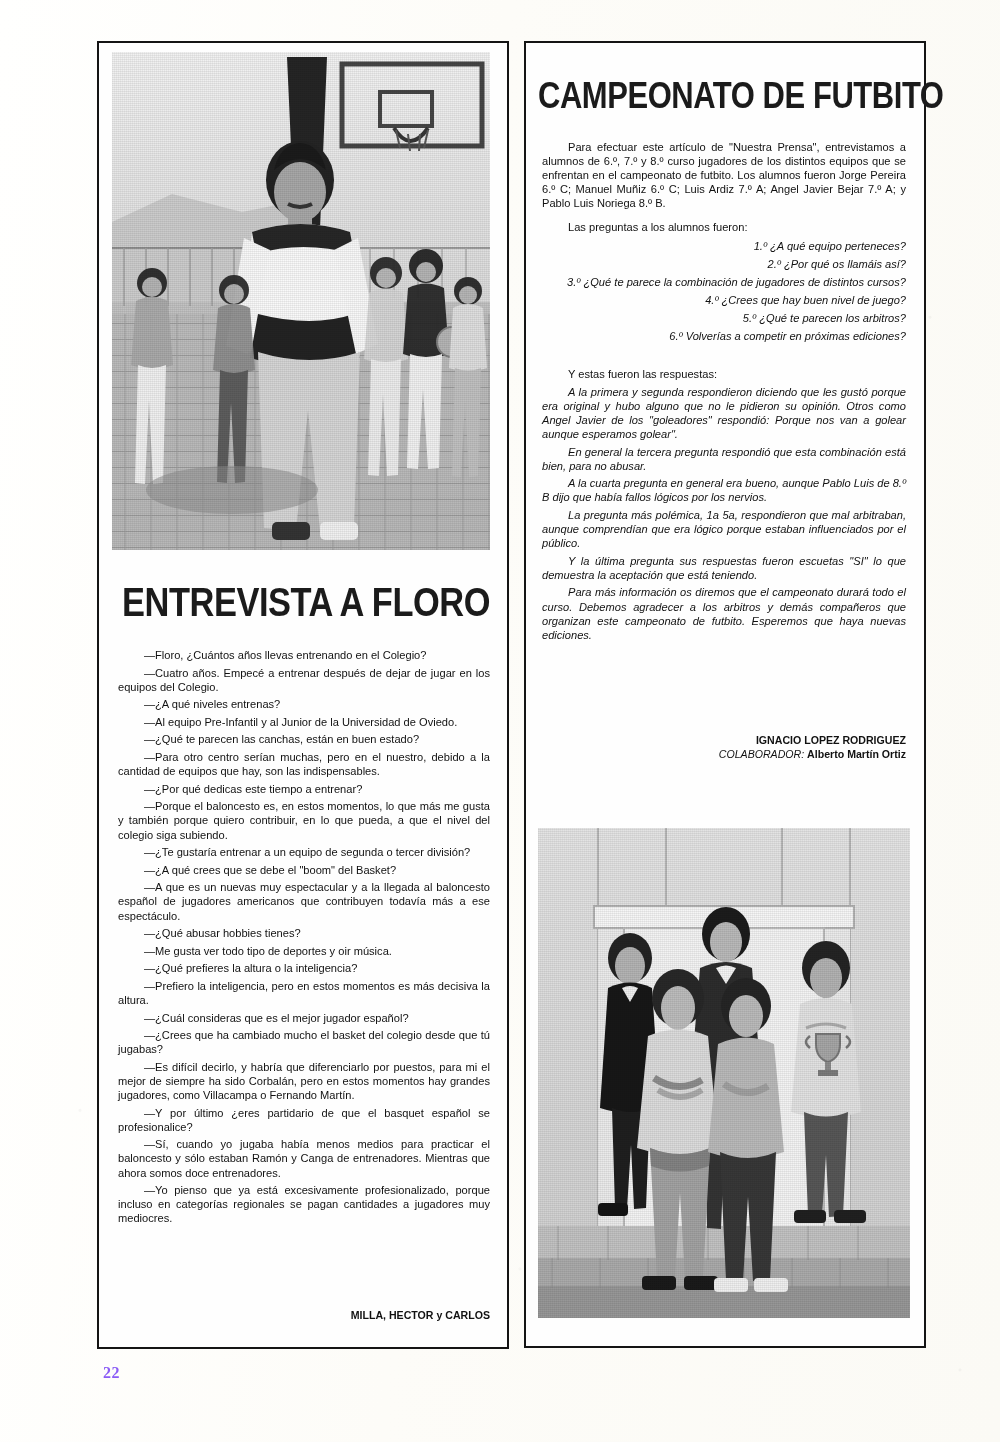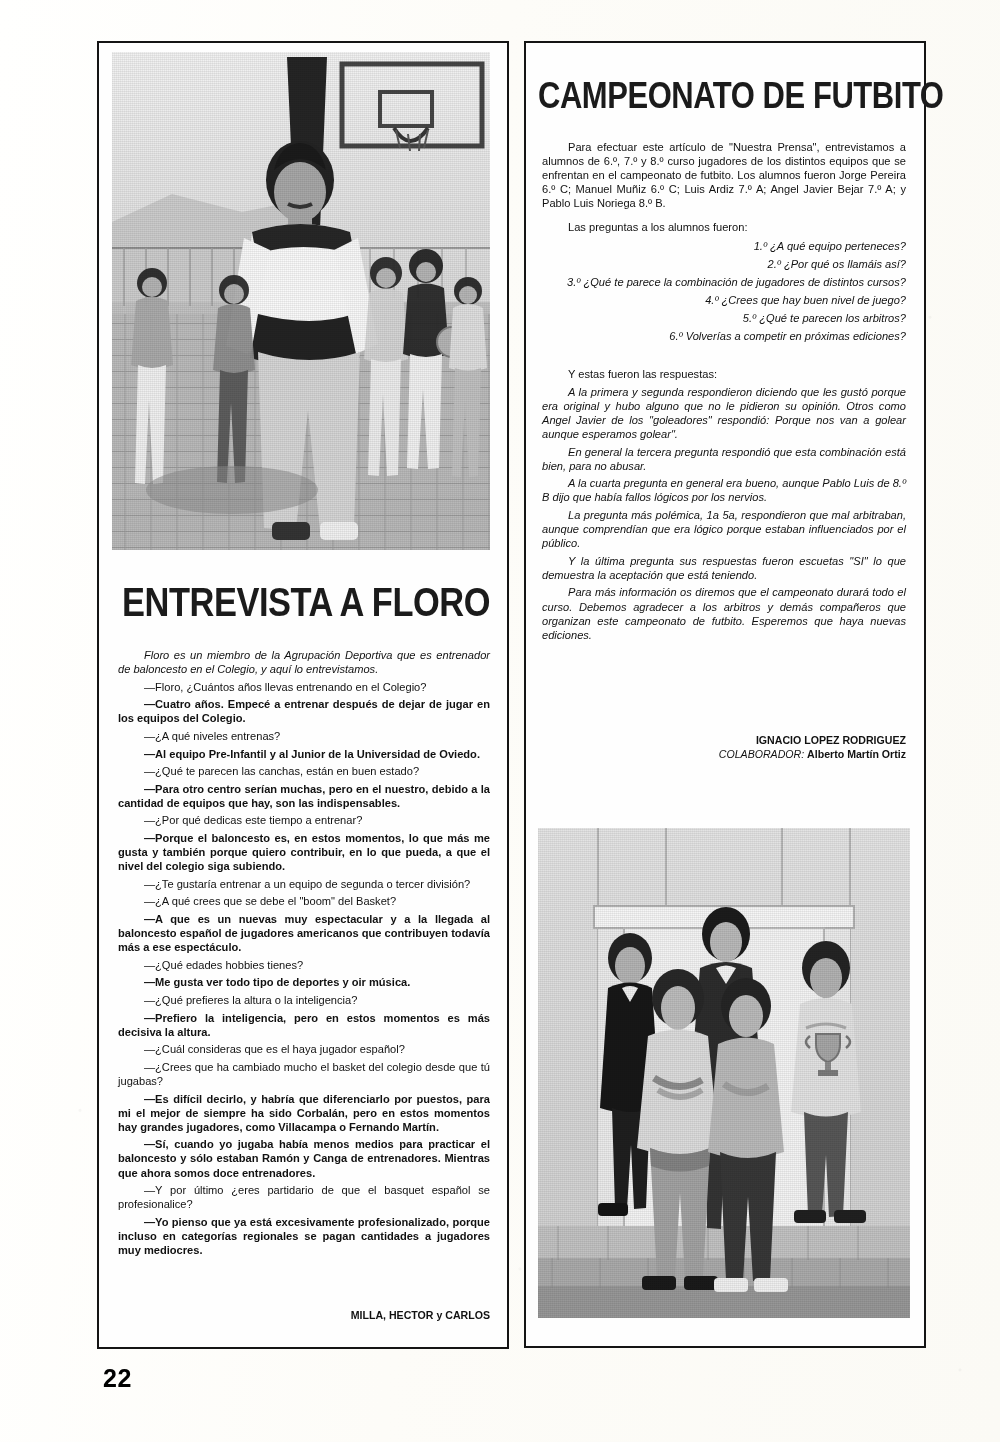--- a/index.html
+++ b/index.html
@@ -77,21 +77,21 @@
     line-height:14.1px;
     text-align:justify;
     color:#111;
   }
   #left-body { left:118px; top:648px; width:372px; }
   #right-body{ left:542px; top:140px; width:364px; }
 
   .body-col p{ margin:0 0 3.5px 0; }
   .p-indent{ text-indent:26px; }
   .q{ }
-  .a{ font-weight:bold; }
+  .a{ font-weight:normal; }
   .ital{ font-style:italic; }
 
   
   .qlist{ margin:4px 0 10px 0; padding:0; list-style:none; }
   .qlist li{
     font-style:italic;
     margin:0 0 4px 0;
     padding-left:22px;
     text-indent:-22px;
     text-align:right;
@@ -110,22 +110,23 @@
   #byline-left{ left:150px; top:1308px; width:340px; font-weight:bold; }
   #byline-right{ left:560px; top:733px; width:346px; }
   #byline-right .name{ font-weight:bold; display:block; }
   #byline-right .collab{ display:block; }
   #byline-right .collab .lbl{ font-style:italic; font-weight:normal; }
   #byline-right .collab .person{ font-weight:bold; font-style:normal; }
 
   
   #page-number{
     position:absolute; left:103px; top:1364px;
-    font-size:25px; font-weight:bold; color:#000000;
+    font-size:16px; font-weight:bold; color:#8b5cf6;
     letter-spacing:.5px;
+    font-family:Liberation Serif, serif;
   }
 </style>
 </head>
 <body>
 
 <div class="page-scan"></div>
 
 <div class="colbox" id="left-col"></div>
 
 <div class="photo" id="photo-coach">
@@ -218,41 +219,40 @@
     </g>
 
     <ellipse cx="120" cy="438" rx="86" ry="24" fill="#8d8d88" opacity=".55"></ellipse>
   </svg>
   <div class="grain"></div>
 </div>
 
 <div class="headline" id="headline-entrevista">ENTREVISTA A FLORO</div>
 
 <div class="body-col" id="left-body">
-    <p class="p-indent ital">Floro es un miembro de la Agrupación Deportiva que es entrenador de baloncesto en el Colegio, y aquí lo entrevistamos.</p>
     <p class="p-indent q">—Floro, ¿Cuántos años llevas entrenando en el Colegio?</p>
     <p class="p-indent a">—Cuatro años. Empecé a entrenar después de dejar de jugar en los equipos del Colegio.</p>
     <p class="p-indent q">—¿A qué niveles entrenas?</p>
     <p class="p-indent a">—Al equipo Pre-Infantil y al Junior de la Universidad de Oviedo.</p>
     <p class="p-indent q">—¿Qué te parecen las canchas, están en buen estado?</p>
     <p class="p-indent a">—Para otro centro serían muchas, pero en el nuestro, debido a la cantidad de equipos que hay, son las indispensables.</p>
     <p class="p-indent q">—¿Por qué dedicas este tiempo a entrenar?</p>
     <p class="p-indent a">—Porque el baloncesto es, en estos momentos, lo que más me gusta y también porque quiero contribuir, en lo que pueda, a que el nivel del colegio siga subiendo.</p>
     <p class="p-indent q">—¿Te gustaría entrenar a un equipo de segunda o tercer división?</p>
     <p class="p-indent q">—¿A qué crees que se debe el "boom" del Basket?</p>
     <p class="p-indent a">—A que es un nuevas muy espectacular y a la llegada al baloncesto español de jugadores americanos que contribuyen todavía más a ese espectáculo.</p>
-    <p class="p-indent q">—¿Qué edades hobbies tienes?</p>
+    <p class="p-indent q">—¿Qué abusar hobbies tienes?</p>
     <p class="p-indent a">—Me gusta ver todo tipo de deportes y oir música.</p>
     <p class="p-indent q">—¿Qué prefieres la altura o la inteligencia?</p>
     <p class="p-indent a">—Prefiero la inteligencia, pero en estos momentos es más decisiva la altura.</p>
-    <p class="p-indent q">—¿Cuál consideras que es el haya jugador español?</p>
+    <p class="p-indent q">—¿Cuál consideras que es el mejor jugador español?</p>
     <p class="p-indent q">—¿Crees que ha cambiado mucho el basket del colegio desde que tú jugabas?</p>
     <p class="p-indent a">—Es difícil decirlo, y habría que diferenciarlo por puestos, para mi el mejor de siempre ha sido Corbalán, pero en estos momentos hay grandes jugadores, como Villacampa o Fernando Martín.</p>
+    <p class="p-indent q">—Y por último ¿eres partidario de que el basquet español se profesionalice?</p>
     <p class="p-indent a">—Sí, cuando yo jugaba había menos medios para practicar el baloncesto y sólo estaban Ramón y Canga de entrenadores. Mientras que ahora somos doce entrenadores.</p>
-    <p class="p-indent q">—Y por último ¿eres partidario de que el basquet español se profesionalice?</p>
     <p class="p-indent a">—Yo pienso que ya está excesivamente profesionalizado, porque incluso en categorías regionales se pagan cantidades a jugadores muy mediocres.</p>
   </div>
 
 <div class="byline" id="byline-left">MILLA, HECTOR y CARLOS</div>
 
 <div class="colbox" id="right-col"></div>
 
 <div class="headline" id="headline-campeonato">CAMPEONATO DE FUTBITO</div>
 
 <div class="body-col" id="right-body">

